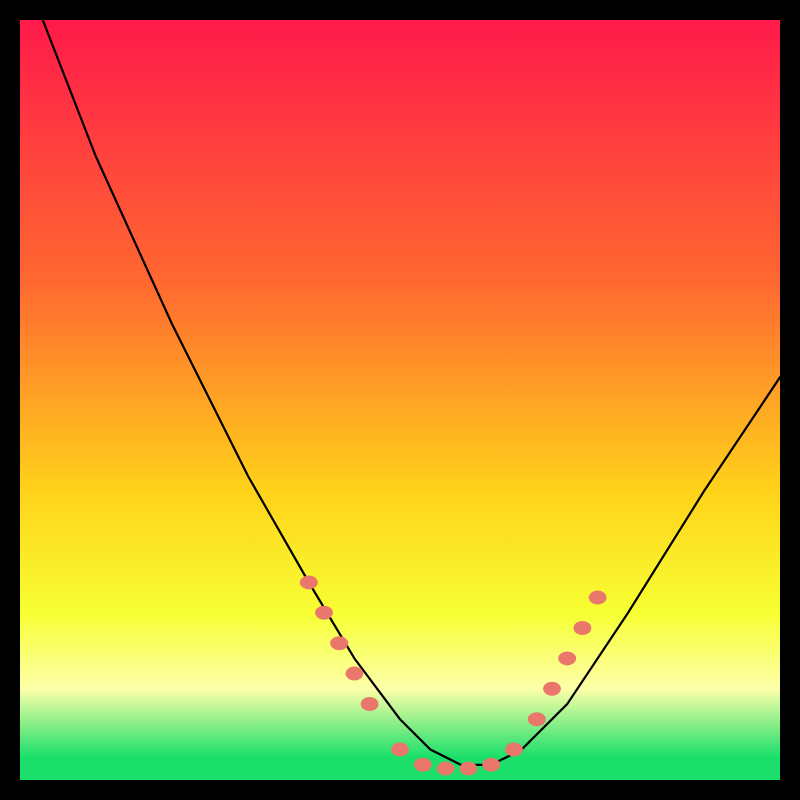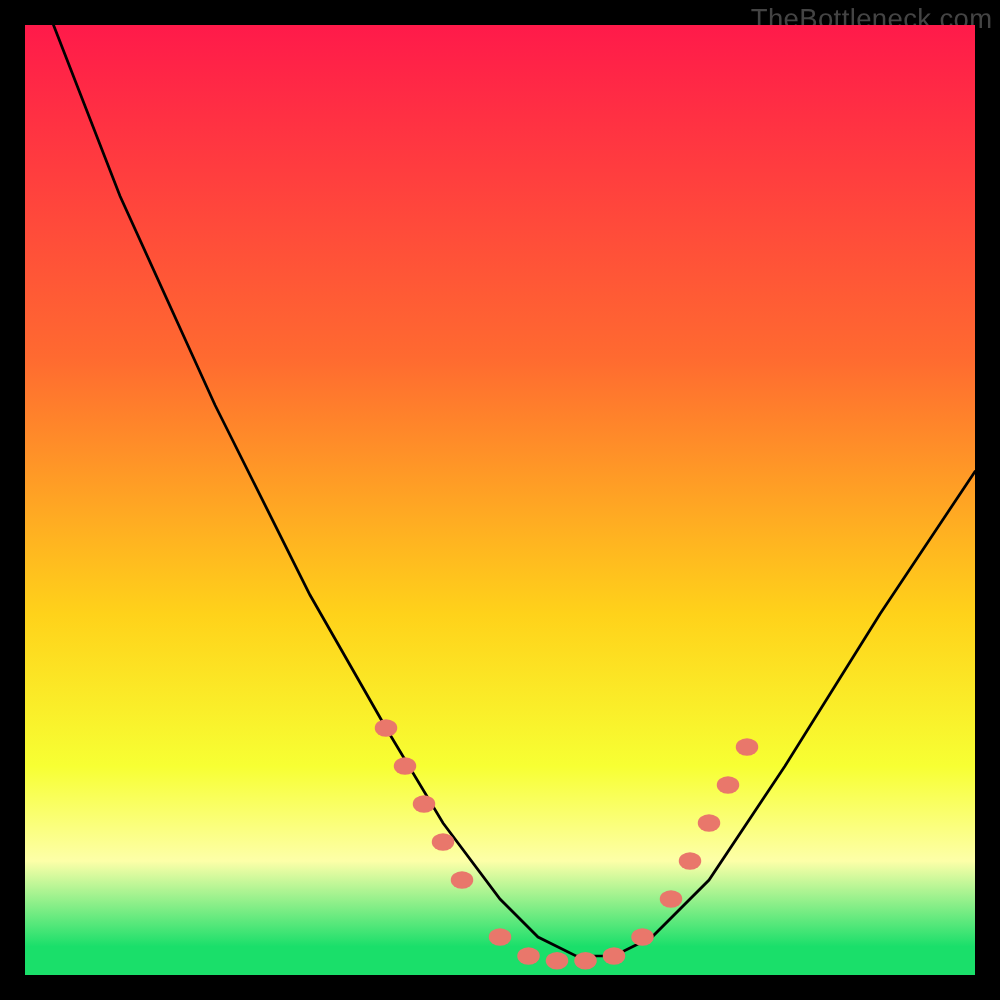--- a/index.html
+++ b/index.html
@@ -32,21 +32,20 @@
     font-size: 22px;
     font-weight: 500;
     letter-spacing: 0.3px;
   }
   svg { display: block; }
 </style>
 </head>
 <body>
 
 <div class="frame">
-  <div class="watermark">TheBottleneck.com</div>
 
   <div class="plot">
     <svg viewBox="0 0 760 760" width="760" height="760">
       <defs>
         <linearGradient id="bg" x1="0" y1="0" x2="0" y2="1">
           <stop id="g0" offset="0%" stop-color="#ff1a4a"></stop>
           <stop id="g1" offset="35%" stop-color="#ff6a30"></stop>
           <stop id="g2" offset="62%" stop-color="#ffd21a"></stop>
           <stop id="g3" offset="78%" stop-color="#f7ff33"></stop>
           <stop id="g4" offset="88%" stop-color="#fdffa8"></stop>

